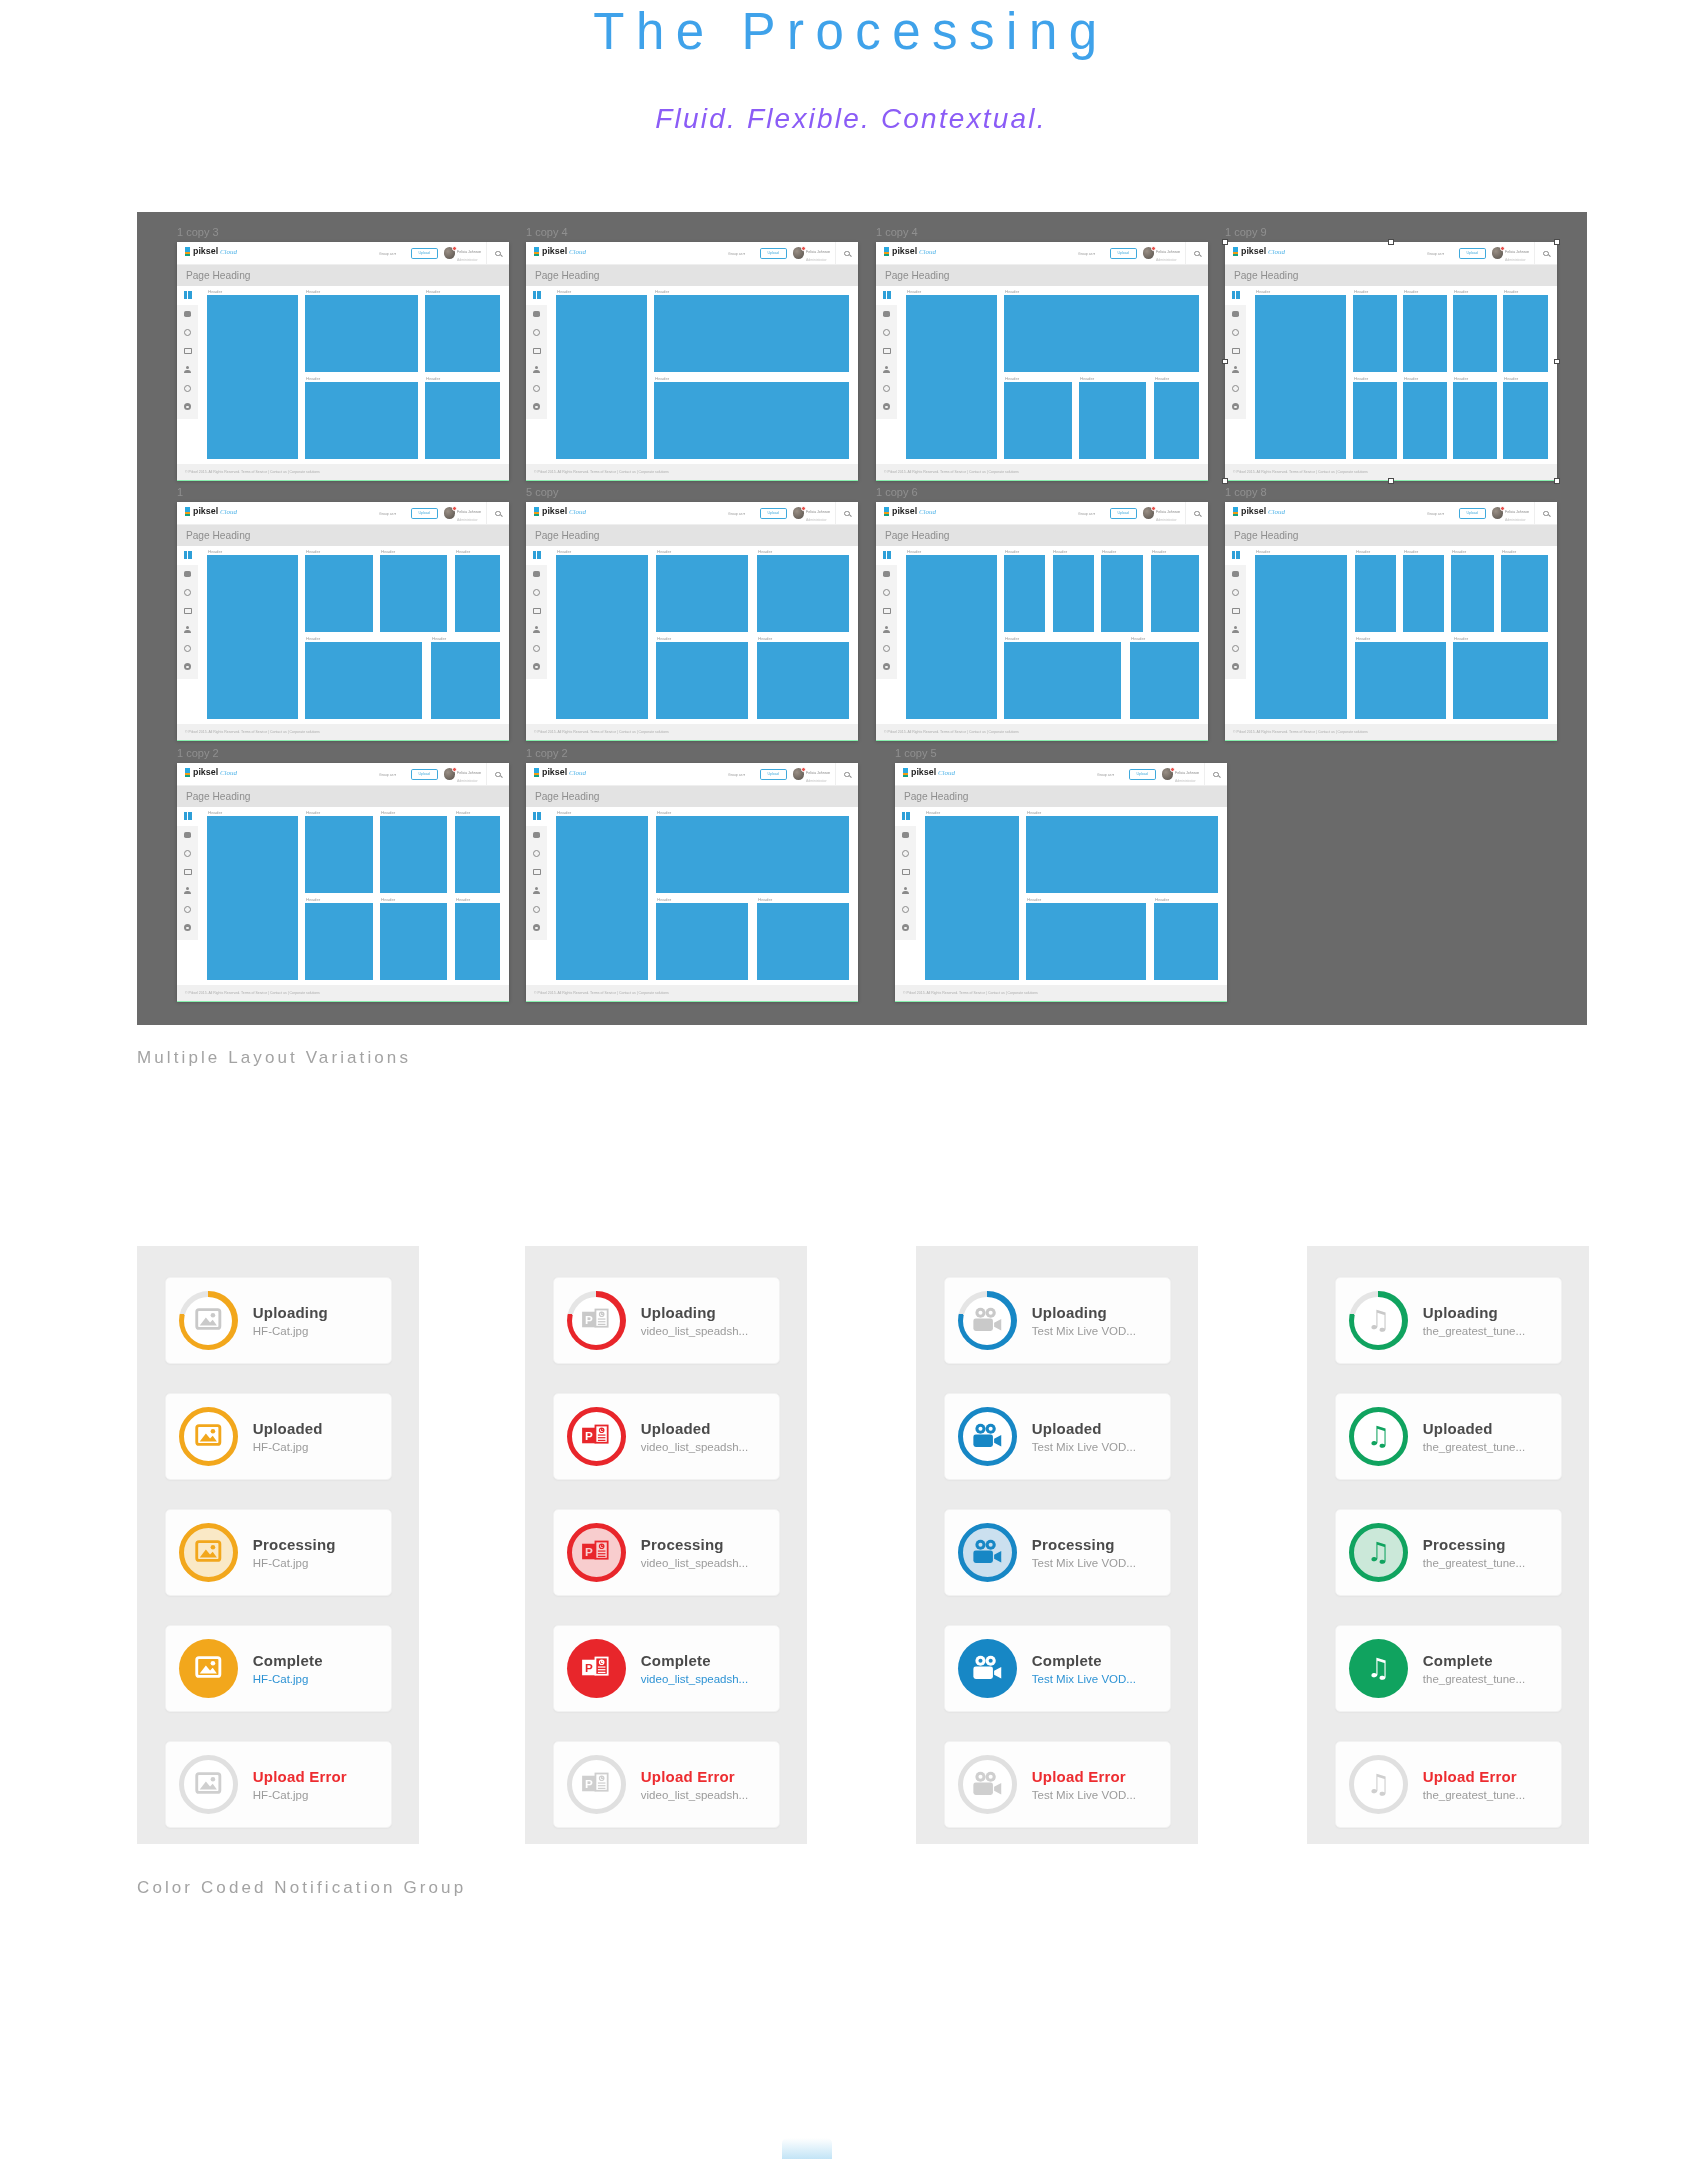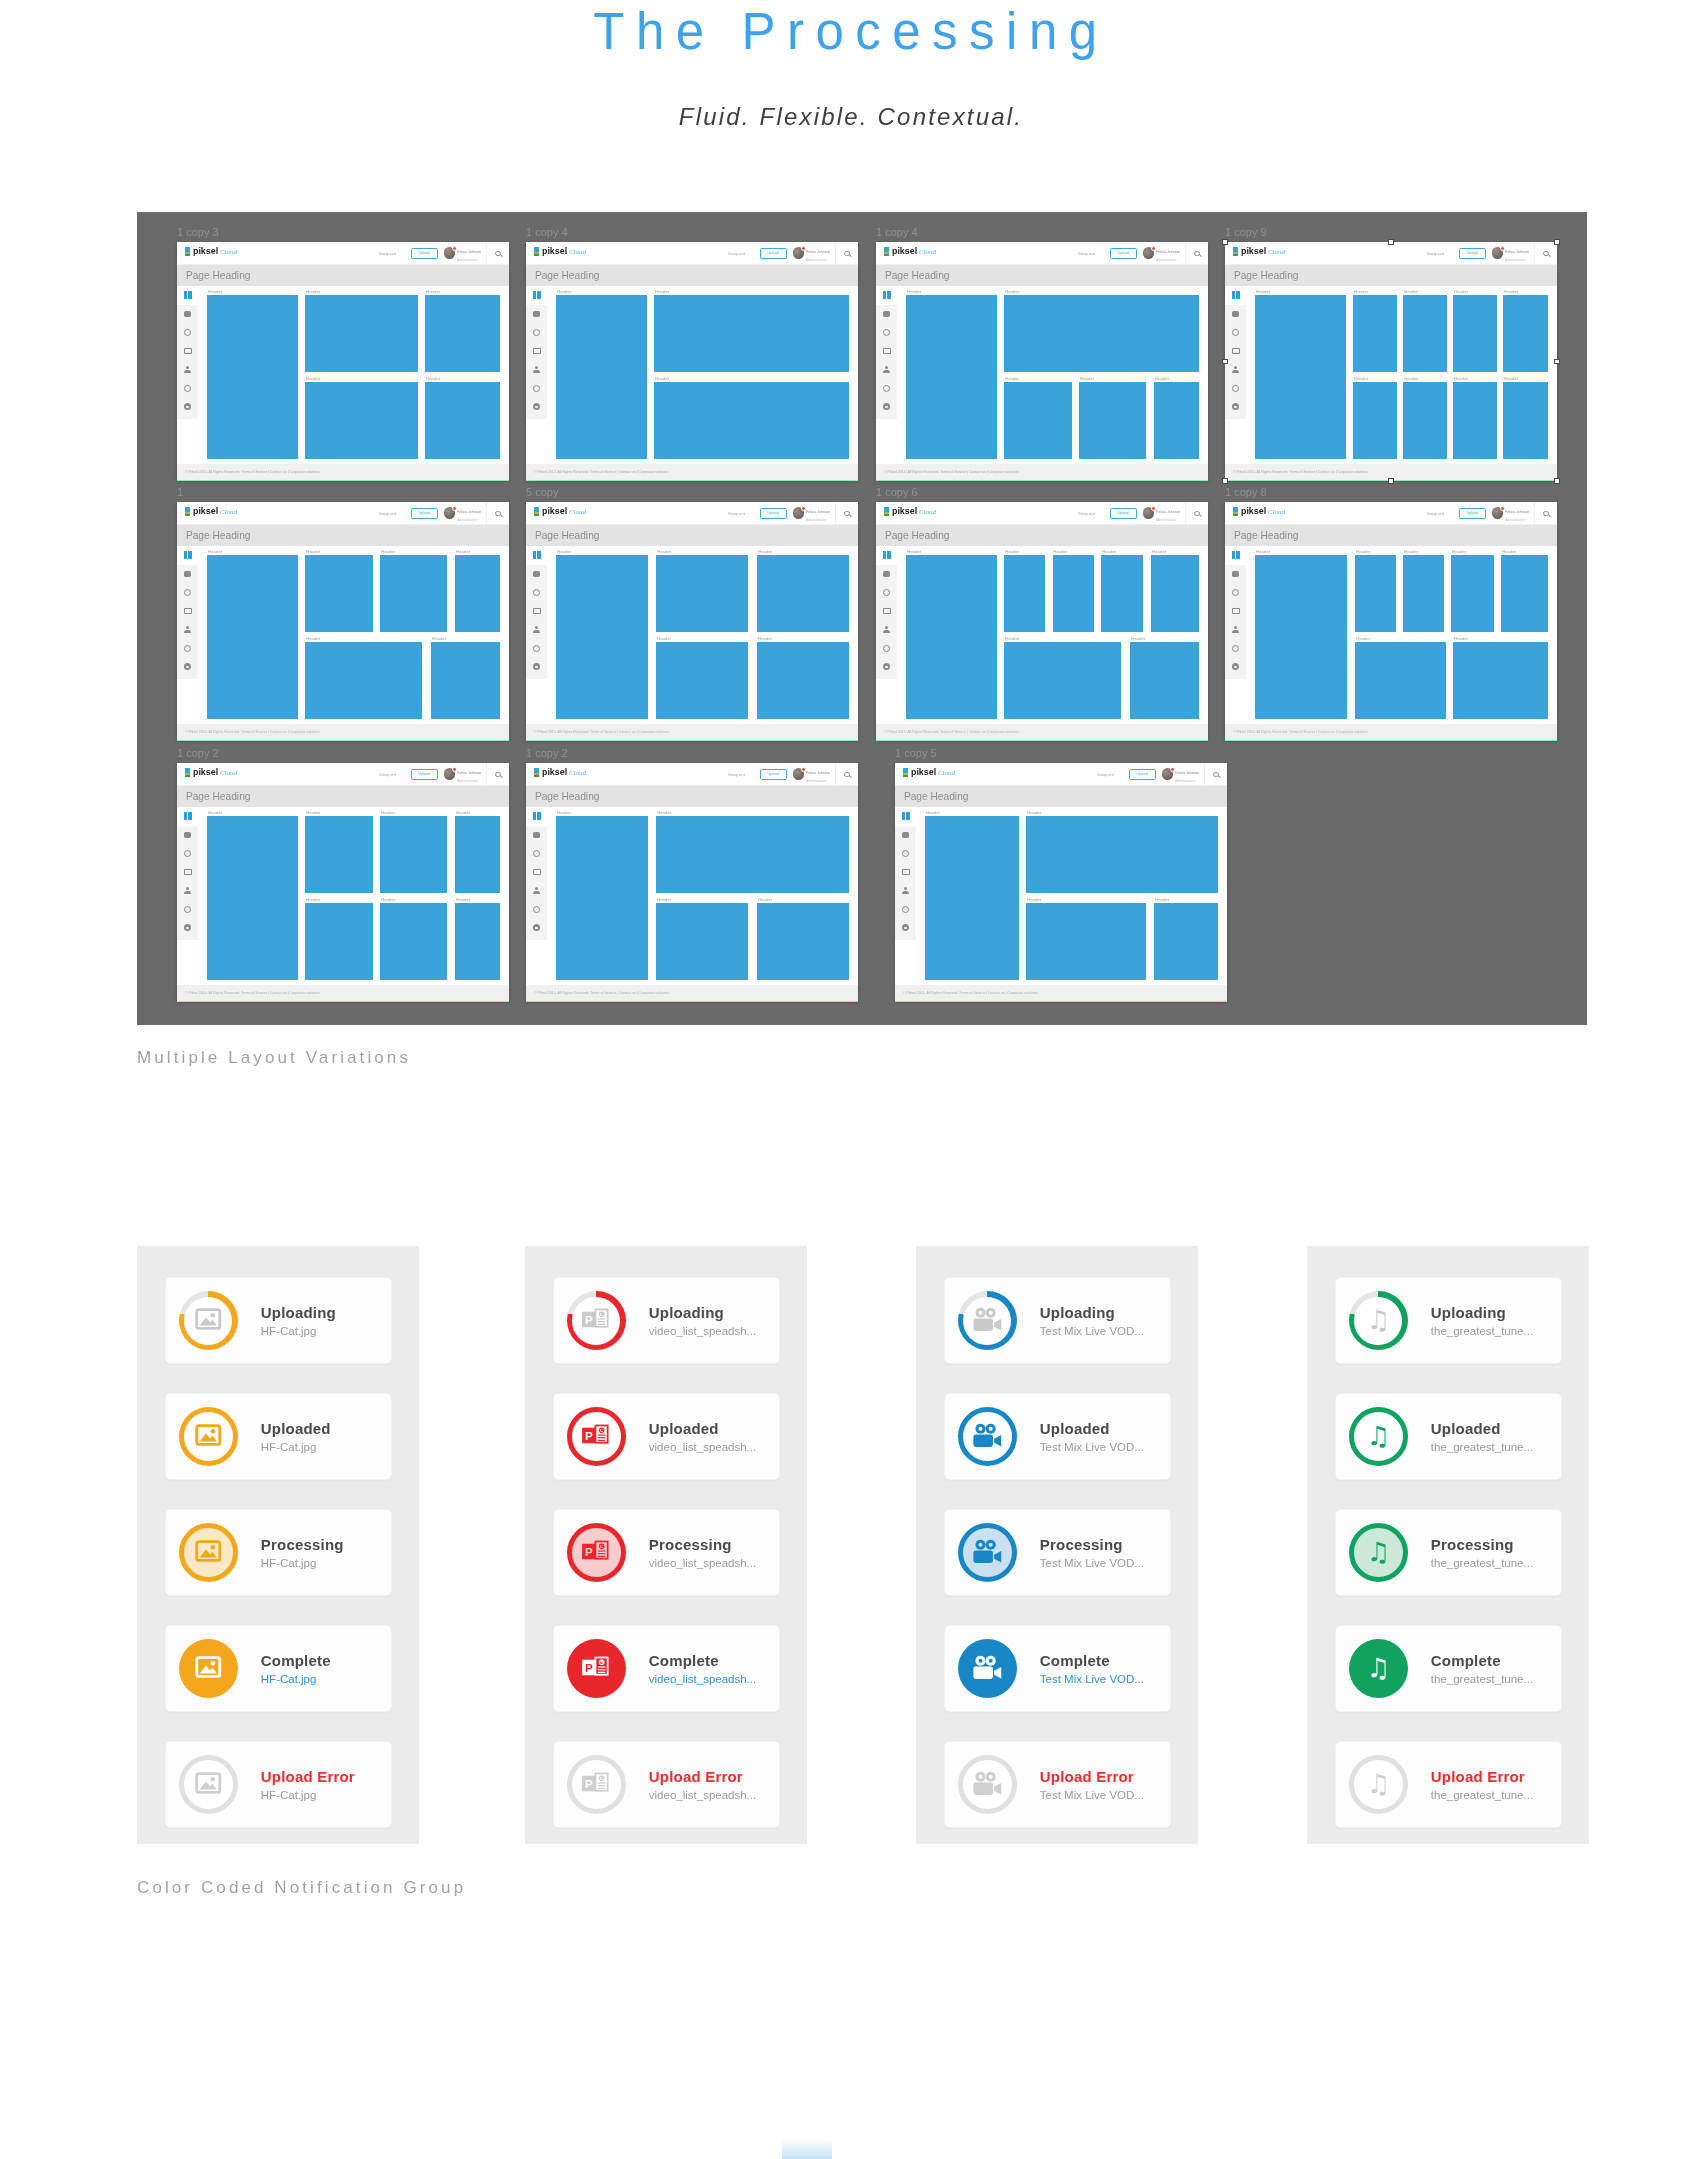--- a/index.html
+++ b/index.html
@@ -4,21 +4,21 @@
 <style>
   * { margin:0; padding:0; box-sizing:border-box; }
   html,body { background:#ffffff; }
   body { width:1702px; height:2159px; position:relative; overflow:hidden;
          font-family:"Liberation Sans", sans-serif; }
 
   
   .page-title { position:absolute; top:1.8px; left:0; width:100%; text-align:center;
     font-size:51px; font-weight:300; color:#3FA2EA; letter-spacing:11.5px; }
   .page-subtitle { position:absolute; top:103px; left:0; width:100%; text-align:center;
-    font-style:italic; font-size:24px; font-weight:300; color:#404040; letter-spacing:2.2px; }
+    font-style:italic; font-size:28px; font-weight:300; color:#8b5cf6; letter-spacing:2.2px; }
 
   .section-caption { position:absolute; left:137px; font-size:17px; color:#A3A3A3;
     letter-spacing:3.1px; }
   #caption-layouts { top:1048px; }
   #caption-notifs  { top:1878px; }
 
   
   .showcase { position:absolute; left:137px; top:212px; width:1450px; height:813px;
     background:#6A6A6A; }
   .cell { position:absolute; width:332px; }
@@ -84,21 +84,21 @@
 
   .handle { position:absolute; width:5.3px; height:5.3px; background:#fff;
     border:0.9px solid #4A4A4A; z-index:5; }
 
   
   .notif-wrap { position:absolute; left:137px; top:1246px; width:1452px; height:598px; }
   .notif-panel { position:absolute; top:0; width:282px; height:598px; background:#EBEBEB;
     display:flex; flex-direction:column; padding-top:31px; gap:29px; }
   .notif-card { display:flex; align-items:center; width:227px; height:87px; margin:0 auto;
     background:#FDFDFD; border:0.9px solid #F2F2F2; border-radius:5.3px; padding-left:13.3px;
-    box-shadow:0 0.9px 1.8px rgba(0,0,0,.03); flex:none;gap:8px; }
+    box-shadow:0 0.9px 1.8px rgba(0,0,0,.03); flex:none; }
   .badge { width:59px; height:59px; border-radius:50%; flex:none; display:flex;
     align-items:center; justify-content:center; }
   .badge .hole { width:100%; height:100%; border-radius:50%; display:flex;
     align-items:center; justify-content:center; }
   .b-progress { background:conic-gradient(var(--c) 0 284deg, #E5E5E5 284deg 360deg); }
   .b-progress .hole { width:48px; height:48px; background:#fff; }
   .b-ring  { border:5.3px solid var(--c); background:#fff; }
   .b-tint  { border:5.3px solid var(--c); background:var(--tint); }
   .b-solid { background:var(--c); }
   .b-off   { border:5.3px solid #E0E0E0; background:#fff; }

